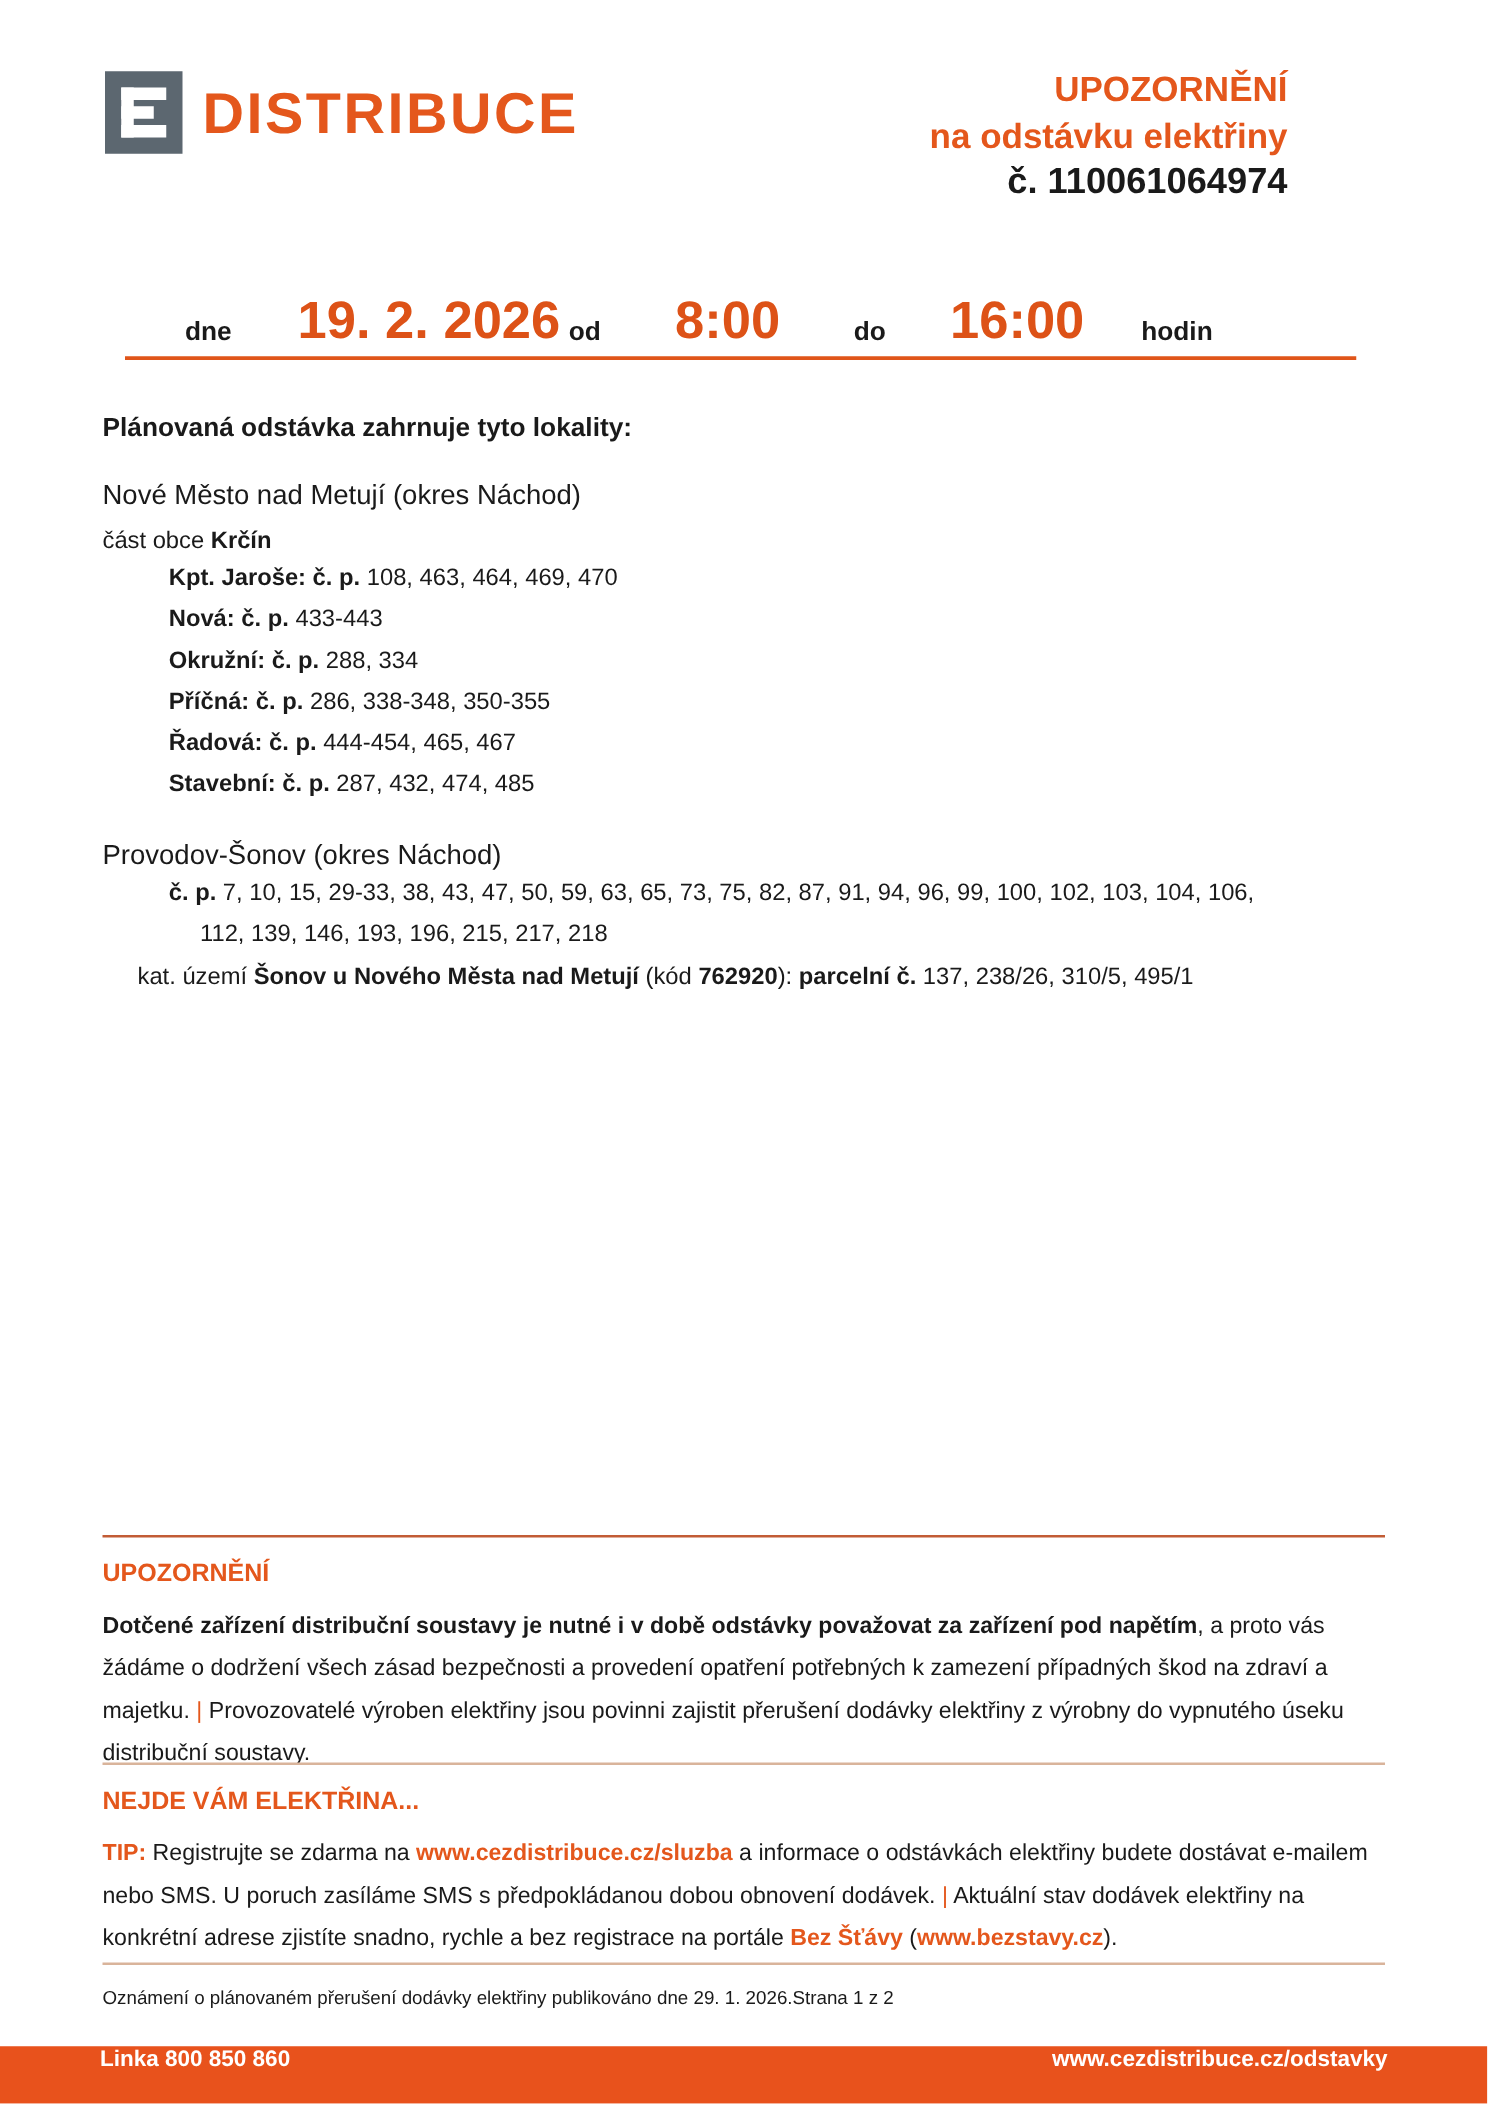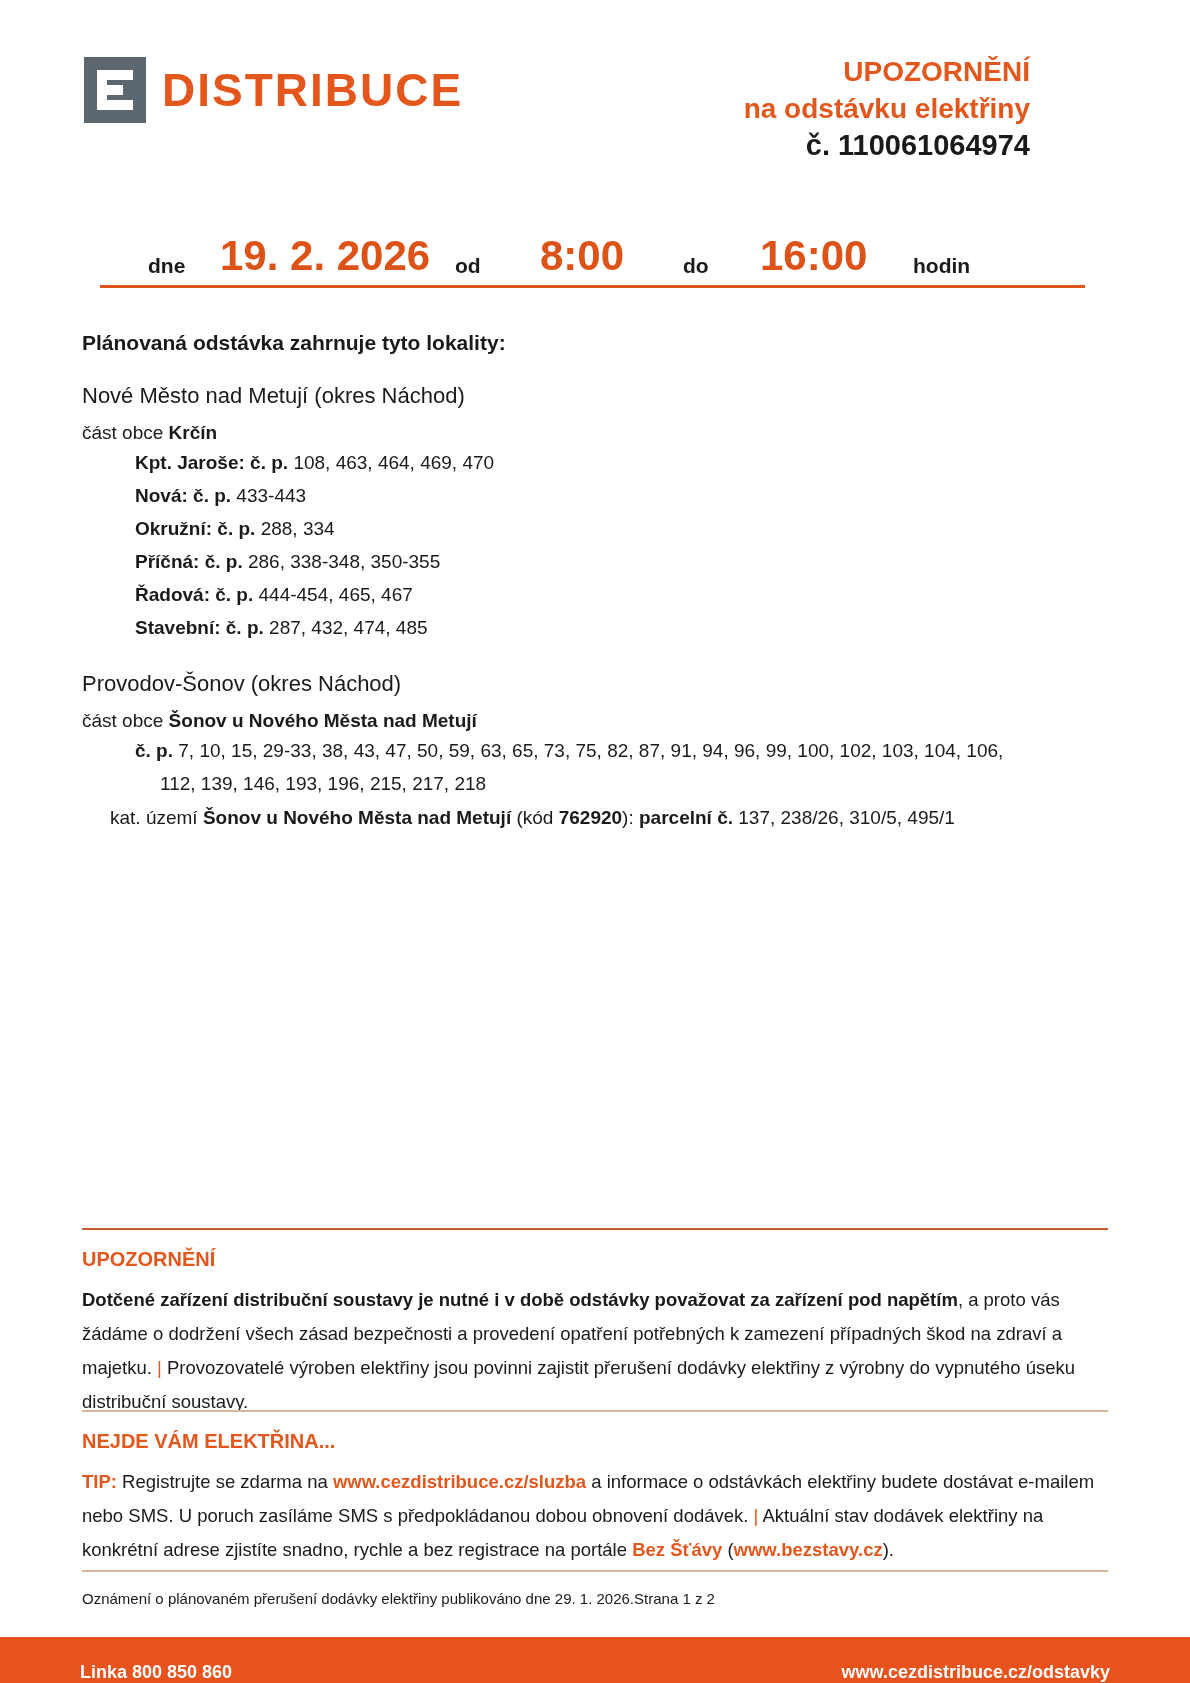--- a/index.html
+++ b/index.html
@@ -20,21 +20,21 @@
     font-size:46px; font-weight:bold; color:#E4571C; letter-spacing:2px;
   }
   .header-right { position:absolute; right:160px; top:53px; text-align:right; line-height:37px; }
   .header-right .l1, .header-right .l2 { font-size:28px; font-weight:bold; color:#E4571C; }
   .header-right .l3 { font-size:29px; font-weight:bold; color:#1a1a1a; }
   
   .datebar { position:absolute; left:0; top:228px; width:1190px; height:62px; }
   .datebar .small { position:absolute; font-size:21px; font-weight:bold; color:#1a1a1a; top:26px; }
   .datebar .big   { position:absolute; font-size:42px; font-weight:bold; color:#DD5217; top:4px; }
   .db-dne   { left:148px; }
-  .db-date  { left:220px; }
+  .db-date  { left:238px; }
   .db-od    { left:455px; }
   .db-from  { left:540px; }
   .db-do    { left:683px; }
   .db-to    { left:760px; }
   .db-hodin { left:913px; }
   .date-rule { position:absolute; left:100px; top:57px; width:985px; height:3px; background:#E0551A; }
   
   .body-block { position:absolute; left:82px; top:330px; width:952px; }
   .body-title { font-size:21px; font-weight:bold; line-height:26px; }
   .loc-name { margin-top:26px; font-size:22px; line-height:28px; }
@@ -50,21 +50,21 @@
   .sec { position:absolute; left:82px; width:1026px; }
   .sec-heading { font-size:20px; font-weight:bold; color:#E4571C; margin-bottom:12px; }
   .sec p { font-size:18.5px; line-height:34px; color:#1a1a1a; }
   .pipe { color:#E4571C; }
   .olink { color:#E4571C; font-weight:bold; text-decoration:none; }
   .obrand { color:#E4571C; font-weight:bold; }
   
   .footer-note { position:absolute; left:82px; top:1590px; width:1026px; display:flex; font-size:15px; color:#1a1a1a; }
   .footer-bar {
     position:absolute; left:0; top:1637px; width:1190px; height:46px; background:#E8521C;
-    display:flex; justify-content:space-between; align-items:flex-end; padding:0 80px;
+    display:flex; justify-content:space-between; align-items:flex-start; padding:0 80px;
   }
   .footer-bar span { color:#ffffff; font-size:18px; font-weight:bold; }
 </style>
 </head>
 <body>
 
 <div class="page">
 
   <div class="logo">
     <div class="bar e-left"></div>
@@ -99,21 +99,20 @@
     <div class="streets">
       <div><span class="street-label">Kpt. Jaroše: č. p.</span><span> 108, 463, 464, 469, 470</span></div>
       <div><span class="street-label">Nová: č. p.</span><span> 433-443</span></div>
       <div><span class="street-label">Okružní: č. p.</span><span> 288, 334</span></div>
       <div><span class="street-label">Příčná: č. p.</span><span> 286, 338-348, 350-355</span></div>
       <div><span class="street-label">Řadová: č. p.</span><span> 444-454, 465, 467</span></div>
       <div><span class="street-label">Stavební: č. p.</span><span> 287, 432, 474, 485</span></div>
     </div>
 
     <div class="loc-name"><b>Provodov-Šonov</b><span> (okres Náchod)</span></div>
-    <div class="part-line"><span>část obce </span><span class="bold">Šonov u Nového Města nad Metují</span></div>
     <div class="cp-block"><span class="bold">č. p.</span><span> 7, 10, 15, 29-33, 38, 43, 47, 50, 59, 63, 65, 73, 75, 82, 87, 91, 94, 96, 99, 100, 102, 103, 104, 106, 112, 139, 146, 193, 196, 215, 217, 218</span></div>
     <div class="kat-line"><span>kat. území </span><span class="bold">Šonov u Nového Města nad Metují</span><span> (kód </span><span class="bold">762920</span><span>): </span><span class="bold">parcelní č.</span><span> 137, 238/26, 310/5, 495/1</span></div>
   </div>
 
   <div class="rule-strong" style="top:1228px;"></div>
   <div class="sec" style="top:1248px;">
     <div class="sec-heading">UPOZORNĚNÍ</div>
     <p><span class="bold">Dotčené zařízení distribuční soustavy je nutné i v době odstávky považovat za zařízení pod napětím</span><span>, a proto vás žádáme o dodržení všech zásad bezpečnosti a provedení opatření potřebných k zamezení případných škod na zdraví a majetku. </span><span class="pipe">|</span><span> Provozovatelé výroben elektřiny jsou povinni zajistit přerušení dodávky elektřiny z výrobny do vypnutého úseku distribuční soustavy.</span></p>
   </div>
 

